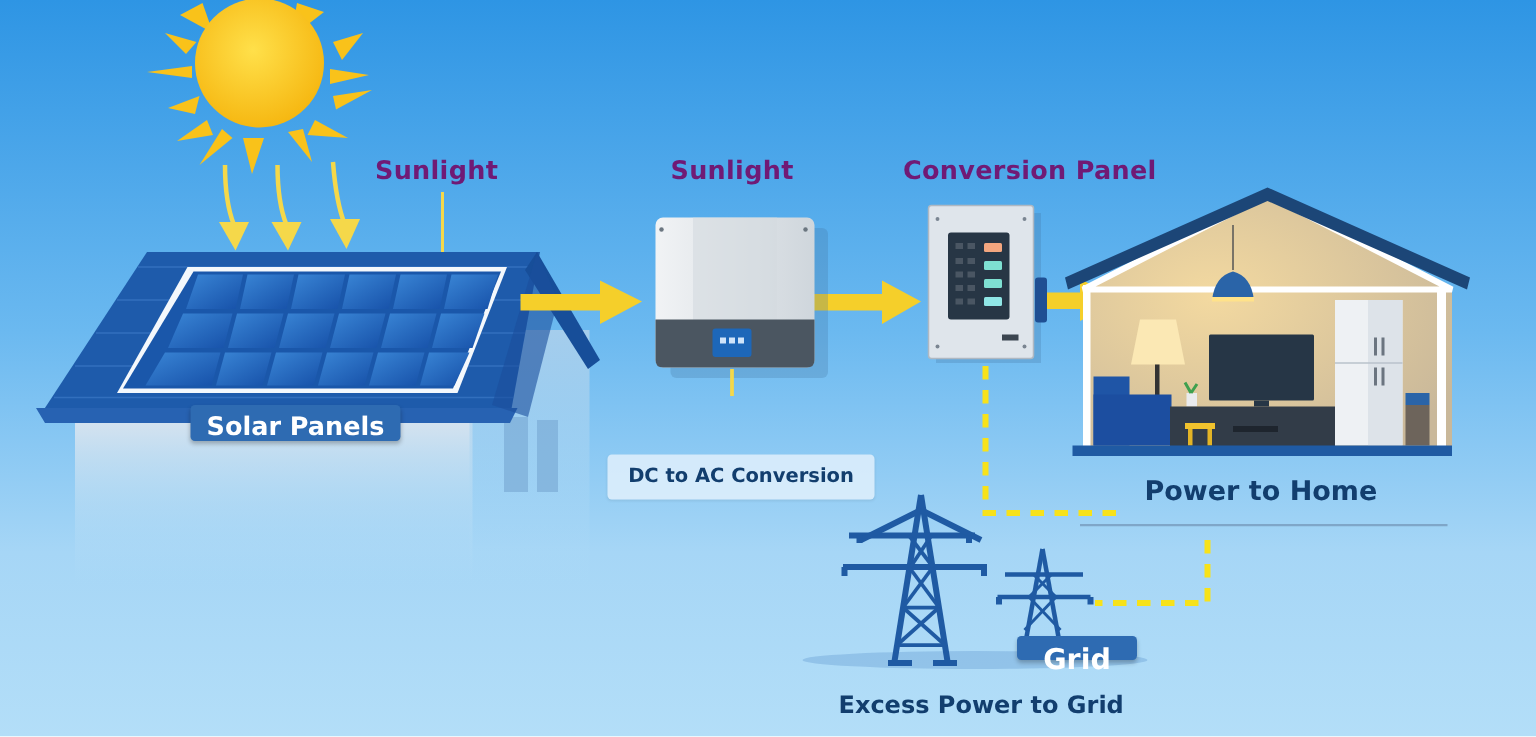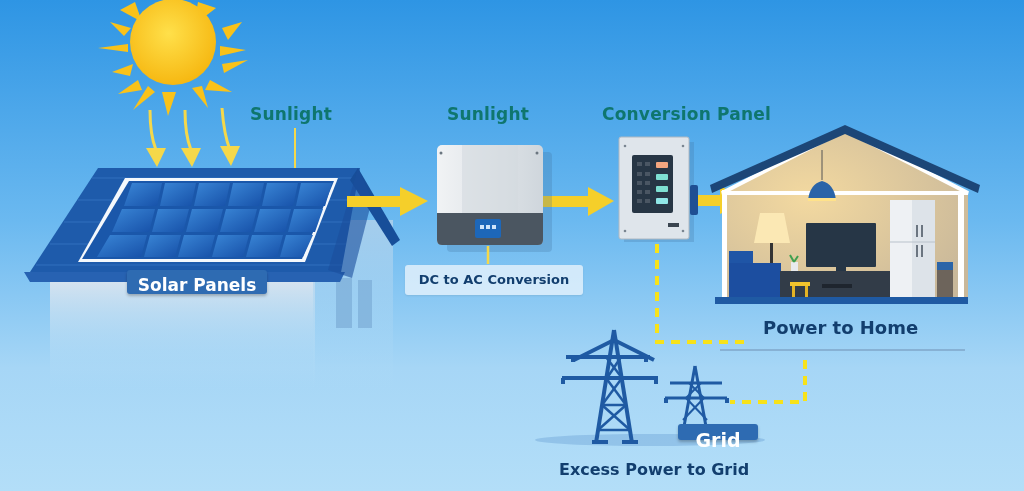--- a/index.html
+++ b/index.html
@@ -1,26 +1,26 @@
 <!DOCTYPE html>
 <html><head>
 <meta charset="utf-8">
 <style>
   html, body { margin: 0; padding: 0; }
   body { width: 1024px; height: 491px; overflow: hidden; position: relative;
          font-family: "DejaVu Sans", sans-serif; }
   #stage { position: absolute; left: 0; top: 0; width: 1024px; height: 491px; }
   .lbl { position: absolute; font-weight: bold; white-space: nowrap; }
-  .lbl-white { color: #0f766e; font-size: 17px; letter-spacing: 0.2px; }
+  .lbl-white { color: #701a75; font-size: 17px; letter-spacing: 0.2px; }
   .lbl-dark { color: #123e6e; }
   .badge { position: absolute; background: #2e6bb2; color: #fff; font-weight: bold;
            border-radius: 3px; box-shadow: 0 2px 3px rgba(0,0,0,0.25); text-align: center; }
   .box-light { position: absolute; background: rgba(225,240,252,0.85); color: #123e6e;
                font-weight: bold; border-radius: 3px; text-align: center;
-               box-shadow: 0 1px 2px rgba(0,0,0,0.08); }
+               box-shadow: 0 1px 2px rgba(0,0,0,0.08); margin-top: 38px; }
 </style>
 </head>
 <body>
 
 <svg id="stage" width="1024" height="491" viewBox="0 0 1024 491" xmlns="http://www.w3.org/2000/svg">
   <defs>
     <linearGradient id="sky" x1="0" y1="0" x2="0" y2="1">
       <stop offset="0" stop-color="#2e95e4"></stop>
       <stop offset="0.45" stop-color="#6bb9f0"></stop>
       <stop offset="0.75" stop-color="#a6d6f6"></stop>

